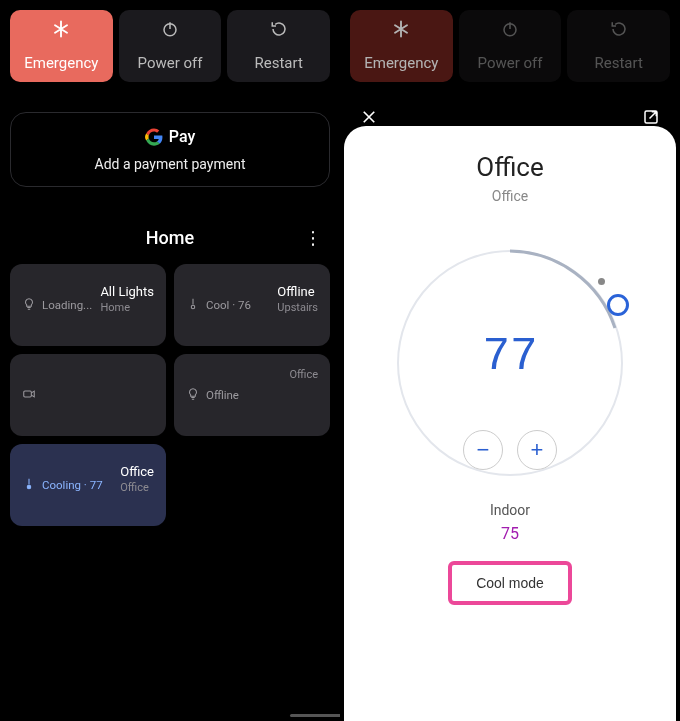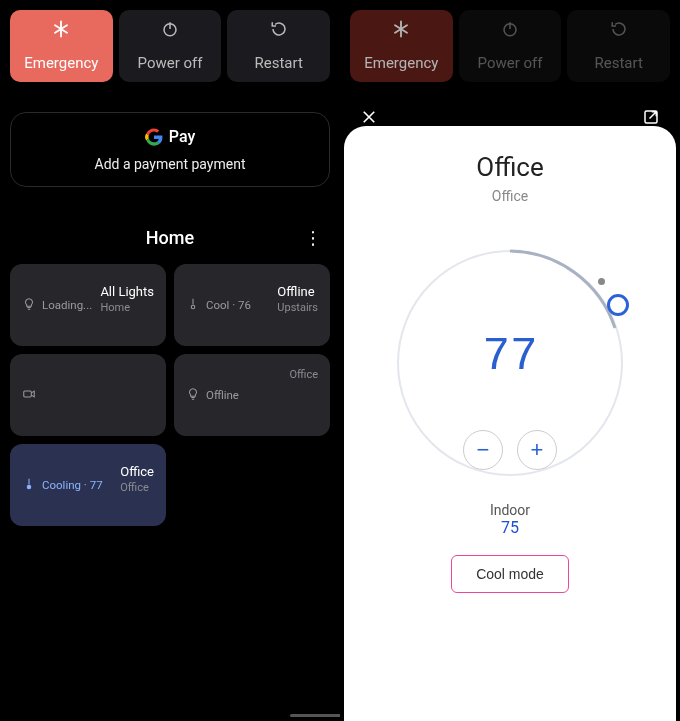--- a/index.html
+++ b/index.html
@@ -50,22 +50,22 @@
 
     .dial-wrap { position: relative; width: 250px; height: 250px; margin-top: 34px; }
     .dial-ring { width: 100%; height: 100%; }
     .dial-knob { position: absolute; width: 22px; height: 22px; border: 3px solid #2a63d8; border-radius: 50%; background:#fff; top: 56px; right: 6px; }
     .dial-dot { position: absolute; width: 7px; height: 7px; background:#888; border-radius:50%; top:40px; right:30px; }
     .dial-temp { position: absolute; top: 50%; left: 50%; transform: translate(-50%,-62%); font-size: 46px; color: #2a5fd0; font-weight: 400; font-family: Liberation Mono, monospace; }
     .dial-ctrls { position: absolute; bottom: 18px; left: 50%; transform: translateX(-50%); display: flex; gap: 14px; }
     .dial-ctrls button { width: 40px; height: 40px; border-radius: 50%; border: 1.3px solid #ccc; background: #fff; font-size: 22px; color: #2a5fd0; display:flex; align-items:center; justify-content:center; line-height:1; }
 
     .indoor-label { margin-top: 14px; color: #555; font-size: 14px; }
-    .indoor-temp { color: #1d4ed8; font-size: 16px; }
-    .mode-btn { margin-top: 18px; border: 1px solid #ec4899; background: #fff; padding: 10px 24px; border-radius: 6px; font-size: 14px; color: #333; }
+    .indoor-temp { margin-top: 6px; color: #a21caf; font-size: 16px; }
+    .mode-btn { margin-top: 18px; border: 4px solid #ec4899; background: #fff; padding: 10px 24px; border-radius: 6px; font-size: 14px; color: #333; }
 
     .nav-pill { width: 100px; height: 3px; background:#555; border-radius:3px; margin: 0 auto; position: absolute; bottom: 4px; left: 50%; transform: translateX(-50%);}
   </style>
 </head>
 <body>
 
 <div class="panel-left">
   <div class="power-row">
     <div class="power-btn emergency">
       <svg viewBox="0 0 24 24">

